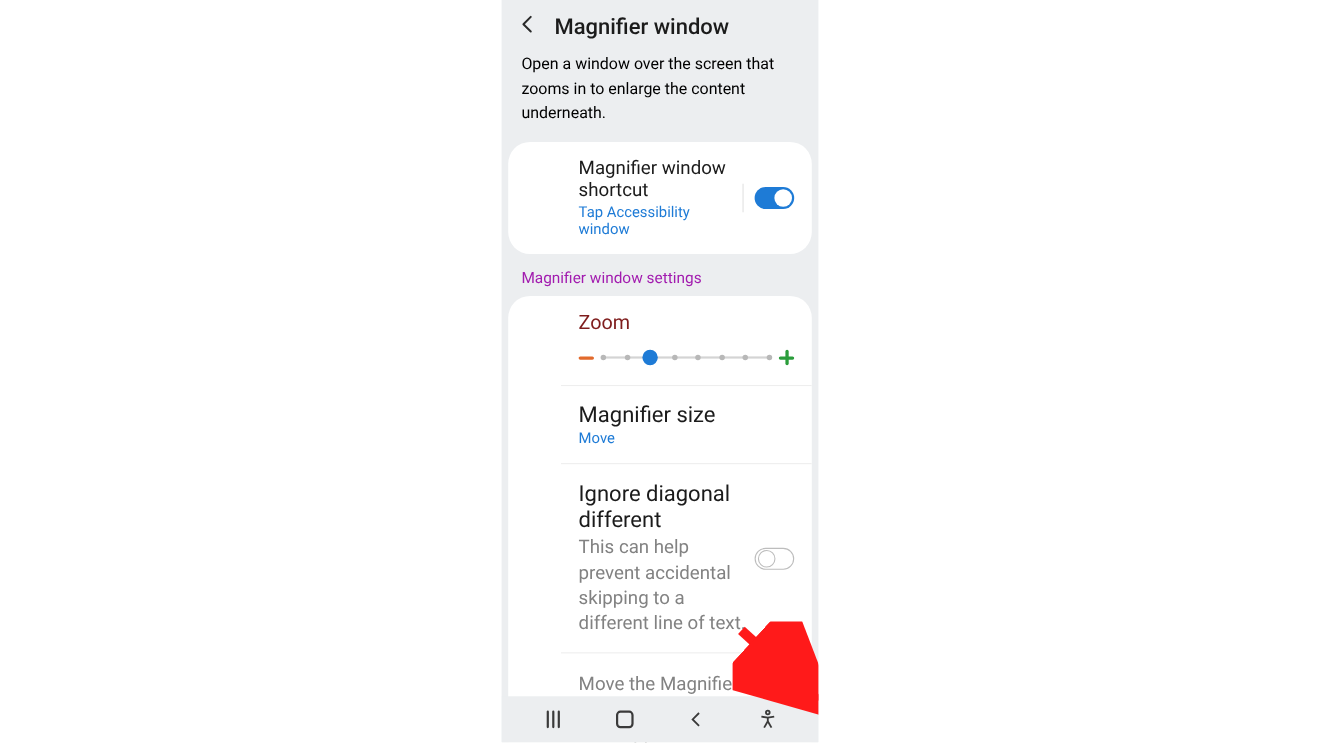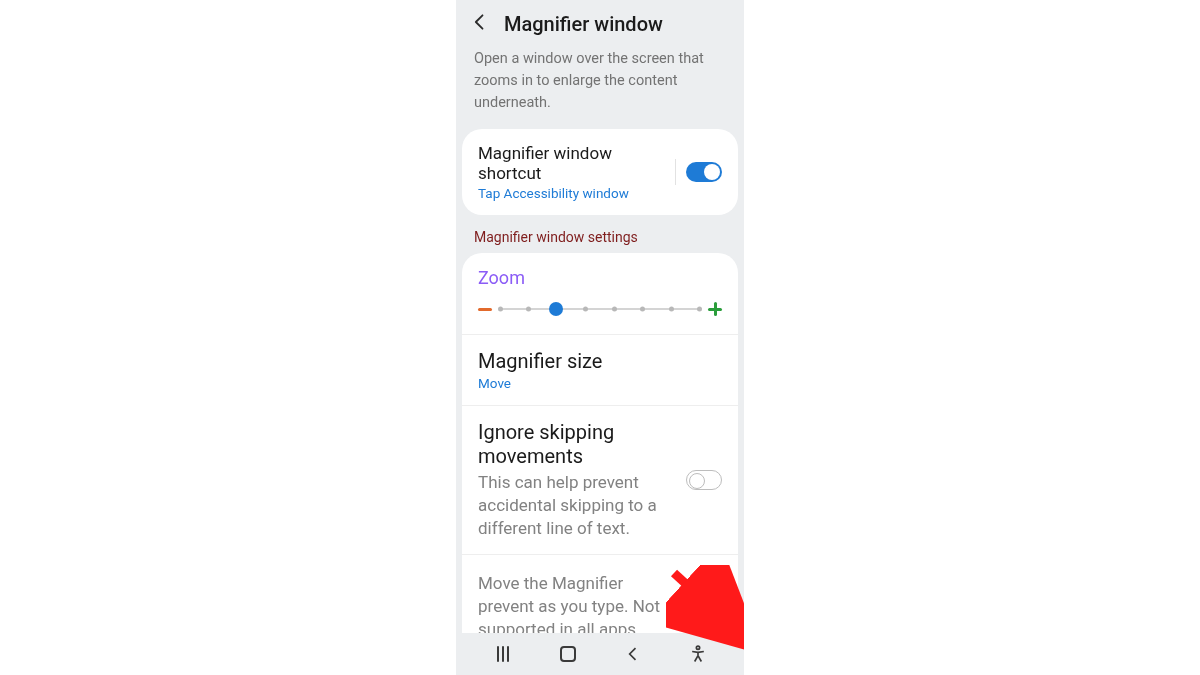--- a/index.html
+++ b/index.html
@@ -9,42 +9,42 @@
     width: 288px;
     height: 675px;
     background: #eceef0;
     position: relative;
     overflow: hidden;
   }
   
   .hdr { display: flex; align-items: center; gap: 14px; padding: 12px 14px 4px 14px; }
   .back-ic svg { width: 20px; height: 20px; stroke: #2b2b2b; }
   .hdr-title { font-size: 20px; font-weight: 500; color: #1b1b1b; }
-  .intro { padding: 8px 18px 16px 18px; font-size: 14.5px; line-height: 1.5; color: #737373; }
+  .intro { padding: 8px 18px 16px 18px; font-size: 14.5px; line-height: 1.5; color: #000000; }
   
-  .card { background: #ffffff; border-radius: 20px; margin: 0 6px; overflow: hidden; }
+  .card { background: #ffffff; border-radius: 20px; margin: 0 6px; overflow: hidden; padding-left: 48px; }
   .row { padding: 14px 16px; display: flex; align-items: center; }
   .row + .row { border-top: 1px solid #eeeeee; }
   .row .txt { flex: 1; min-width: 0; padding-right: 8px; }
   .row .title { font-size: 20px; color: #1b1b1b; }
   .row .title.lg { font-size: 17px; }
   .row .sub-blue { font-size: 13.5px; color: #1e7bd6; margin-top: 2px; }
   .row .sub-grey { font-size: 17px; color: #828282; line-height: 1.35; margin-top: 3px; }
   .vdiv { width: 1px; height: 26px; background: #e2e2e2; margin: 0 10px 0 4px; }
   
   .toggle { width: 36px; height: 20px; border-radius: 20px; position: relative; flex: 0 0 auto; }
   .toggle.on { background: #1e7bd6; }
   .toggle.on::after { content:""; position:absolute; right:2px; top:2px; width:16px; height:16px; background:#fff; border-radius:50%; }
   .toggle.off { background: #fff; border: 1.5px solid #bdbdbd; }
   .toggle.off::after { content:""; position:absolute; left:2px; top:1.5px; width:14px; height:14px; background:#fff; border:1.5px solid #bdbdbd; border-radius:50%; }
   
-  .section-label { font-size: 14px; color: #7f1d1d; padding: 14px 18px 8px 18px; }
+  .section-label { font-size: 14px; color: #a21caf; padding: 14px 18px 8px 18px; }
   
   .zoom-block { padding: 14px 16px 18px 16px; }
-  .zoom-title { font-size: 18px; color: #8b5cf6; }
+  .zoom-title { font-size: 18px; color: #7f1d1d; }
   .slider { display:flex; align-items:center; gap:6px; margin-top:14px; }
   .minus { width:14px; height:3px; background:#e26a2c; border-radius:2px; }
   .plus { position:relative; width:14px; height:14px; }
   .plus::before, .plus::after { content:""; position:absolute; background:#2a9d3b; border-radius:2px; }
   .plus::before { left:0; right:0; top:5.5px; height:3px; }
   .plus::after  { top:0; bottom:0; left:5.5px; width:3px; }
   .track { flex:1; position:relative; height:14px; }
   .trackline { position:absolute; left:4px; right:4px; top:50%; height:2px; background:#d4d4d4; transform:translateY(-50%); }
   .dots { position:absolute; left:0; right:0; top:50%; transform:translateY(-50%); display:flex; justify-content:space-between; }
   .dot { width:5px; height:5px; background:#b8b8b8; border-radius:50%; }
@@ -115,21 +115,21 @@
 
       <div class="row">
         <div class="txt">
           <div class="title">Magnifier size</div>
           <div class="sub-blue">Move</div>
         </div>
       </div>
 
       <div class="row">
         <div class="txt">
-          <div class="title">Ignore skipping movements</div>
+          <div class="title">Ignore diagonal different</div>
           <div class="sub-grey">This can help prevent accidental skipping to a different line of text.</div>
         </div>
         <div class="toggle off"></div>
       </div>
 
       <div class="row">
         <div class="txt">
           <div class="sub-grey">Move the Magnifier prevent as you type. Not supported in all apps.</div>
         </div>
         <div class="toggle off"></div>

